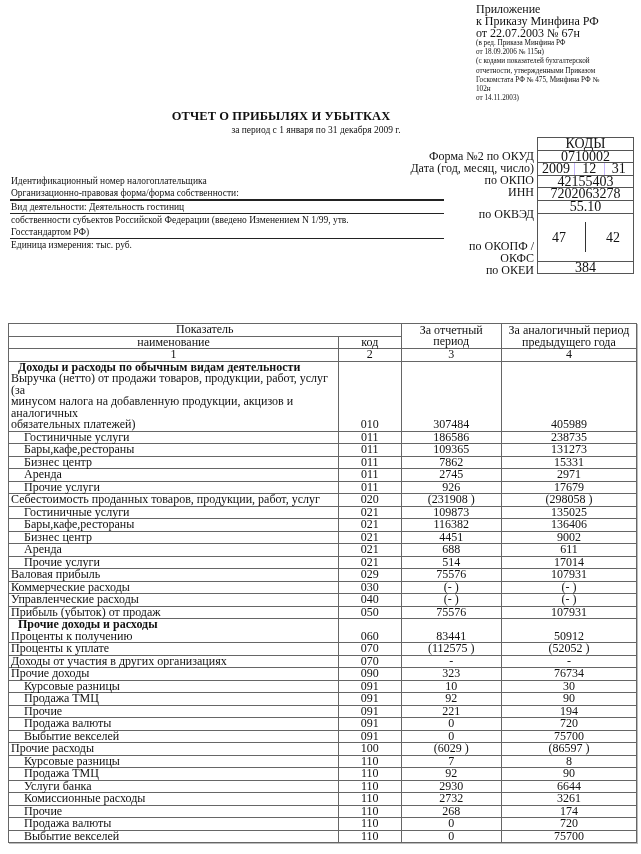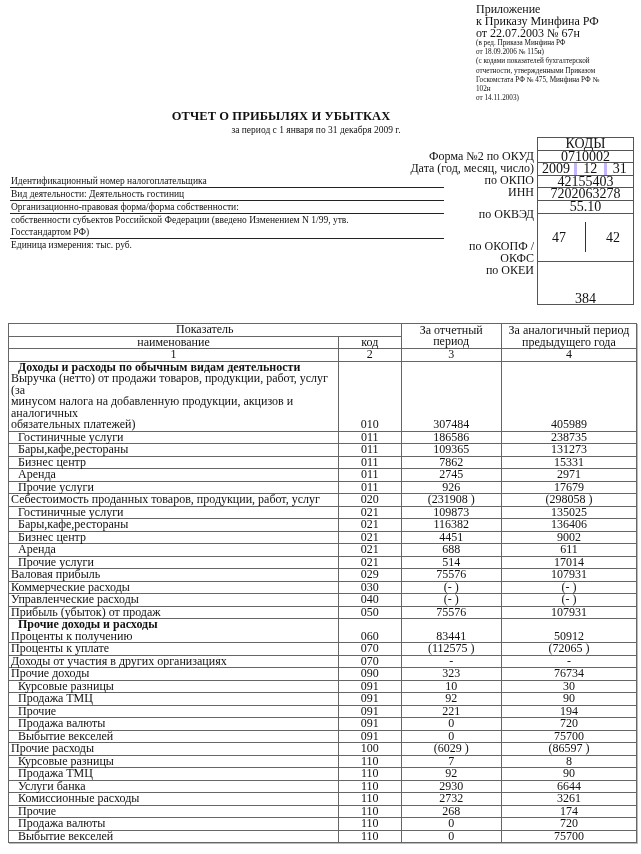--- a/index.html
+++ b/index.html
@@ -18,40 +18,40 @@
   
   .title { left: 0; width: 562px; top: 109px; text-align: center; font-weight: bold; font-size: 12.5px; letter-spacing: 0.1px; }
   .period { left: 0; width: 632px; top: 125px; text-align: center; font-size: 9.5px; }
 
   
   .rlabel { font-size: 12px; text-align: center; right: 107px; line-height: 12px; white-space: nowrap; }
 
   
   .codes { left: 537px; top: 137px; width: 95px; border: 1px solid #555; font-size: 14px; }
   .codes .row { border-bottom: 1px solid #555; height: 11.6px; line-height: 11.6px; text-align: center; display: flex; }
-  .codes .row:last-child { border-bottom: none; margin-top: 31px; }
+  .codes .row:last-child { border-bottom: none; }
   .codes .row > div { flex: 1; text-align: center; }
-  .codes .row > div + div { border-left: 3px solid #c4b5fd; }
+  .codes .row > div + div { border-left: 1px solid #c4b5fd; }
   .codes .date-y { flex: 0 0 36px !important; }
   .codes .okopf { height: 47px; line-height: 47px; position: relative; text-align: right; }
   .codes .okopf .sep { position: absolute; left: 47px; top: 8px; height: 30px; border-left: 1px solid #333; }
   .codes .okopf .a { position: absolute; left: 14px; top: 0; }
   .codes .okopf .b { position: absolute; left: 68px; top: 0; }
 
   
   .org { left: 10px; width: 434px; font-size: 9.5px; }
   .org .line { border-bottom: 1px solid #222; line-height: 12px; padding-left: 1px; }
   .org .noline { line-height: 12px; padding-left: 1px; }
 
   
   .main { left: 8px; top: 323px; width: 629px; border-collapse: collapse; font-size: 12px; box-shadow: 1px 1px 0 #bbb; }
   .main td { border: 1px solid #666; padding: 0 2px; line-height: 11.5px; height: 11.5px; vertical-align: bottom; }
   .main td.c { text-align: center; }
   .main .h td { vertical-align: middle; text-align: center; }
-  .main td.ind { padding-left: 9px; }
+  .main td.ind { padding-left: 15px; }
   .col1 { width: 328px; } .col2 { width: 58px; } .col3 { width: 96px; } .col4 { width: 131px; }
 </style>
 </head>
 <body>
 
 <div class="abs appendix">
   <div class="big">Приложение</div>
   <div class="big">к Приказу Минфина РФ</div>
   <div class="big">от 22.07.2003 № 67н</div>
   <div class="small">(в ред. Приказа Минфина РФ</div>
@@ -101,22 +101,22 @@
     <span class="sep"></span>
     <span class="b">42</span>
   </div>
   <div class="row">
       <div>384</div>
     </div>
 </div>
 
 <div class="abs org" style="top:175px">
   <div class="noline">Идентификационный номер налогоплательщика</div>
+  <div class="line">Организационно-правовая форма/форма собственности:</div>
   <div class="line" style="border-top:1px solid #222">Вид деятельности: Деятельность гостиниц</div>
-  <div class="line">Организационно-правовая форма/форма собственности:</div>
   <div class="noline">собственности субъектов Российской Федерации (введено Изменением N 1/99, утв.</div>
   <div class="line">Госстандартом РФ)</div>
   <div class="noline">Единица измерения: тыс. руб.</div>
 </div>
 
 <table class="abs main">
   <tbody>
       <tr class="h">
     <td class="col1" colspan="2">Показатель</td>
     <td class="col3" rowspan="2">За отчетный период</td>
@@ -245,21 +245,21 @@
     <td class="c">060</td>
     <td class="c">83441</td>
     <td class="c">50912</td>
   </tr>
   </tbody>
     <tbody id="rows-b">
       <tr>
         <td>Проценты к уплате</td>
         <td class="c">070</td>
         <td class="c">(112575 )</td>
-        <td class="c">(72065 )</td>
+        <td class="c">(52052 )</td>
       </tr>
       <tr>
         <td>Доходы от участия в других организациях</td>
         <td class="c">070</td>
         <td class="c">-</td>
         <td class="c">-</td>
       </tr>
       <tr>
         <td>Прочие доходы</td>
         <td class="c">090</td>

